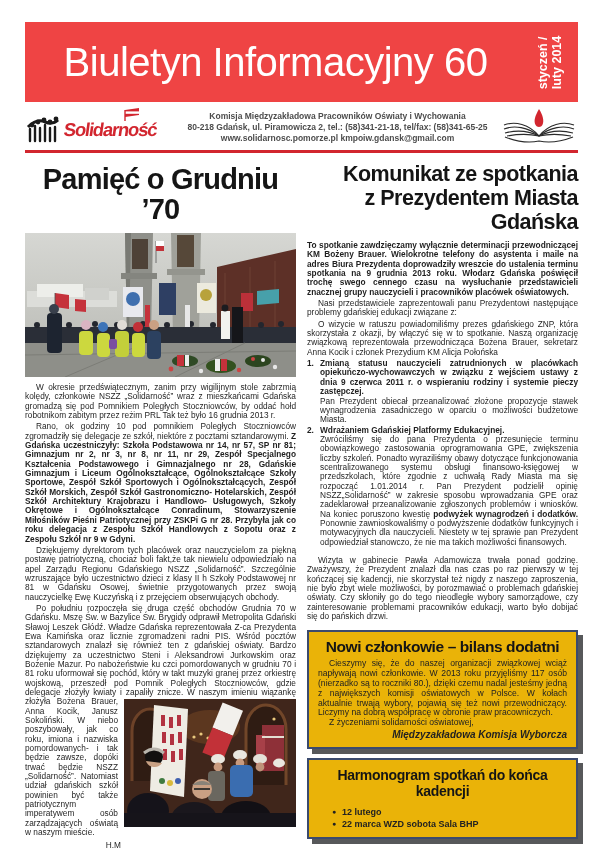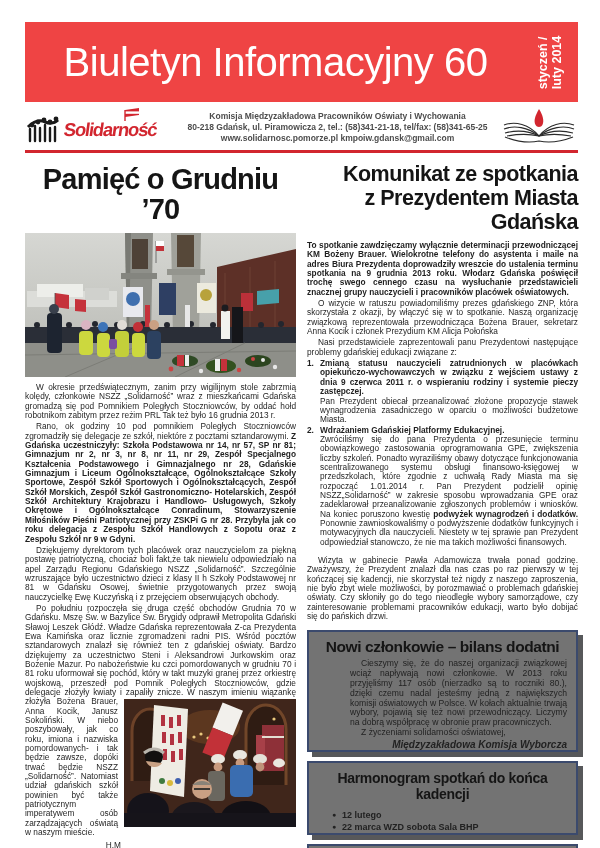--- a/index.html
+++ b/index.html
@@ -30,25 +30,25 @@
   .ind{text-indent:11px;}
   .photo{display:block;}
   .photo1{width:271px;height:144px;margin:0 0 6px 0;}
   .photo2{float:right;width:172px;height:128px;margin:2px 0 3px 6px;}
   .hm{width:96px;text-align:right;font-size:8.3px;margin-top:3px;color:#1f1f1f;}
   .intro{font-weight:bold;}
   .num-item{position:relative;padding-left:13px;margin:0 0 1px 0;}
   .num{position:absolute;left:0;top:0;font-weight:bold;}
   .gap-top{margin-top:9px;}
   
-  .rbox{border:2px solid #3b4a6d;background:#737373;box-shadow:5px 5px 0 #57585a;
-        padding:5px 9px 0;margin-top:9px;}
+  .rbox{border:2px solid #3b4a6d;background:#eab308;box-shadow:5px 5px 0 #57585a;
+        padding:5px 9px 7px;margin-top:9px;}
   .box1-title{font-size:15.5px;font-weight:bold;text-align:center;letter-spacing:-0.4px;
               margin:1px 0 3px;color:#151515;}
-  .box1-body{font-size:8.6px;line-height:9.8px;text-align:justify;margin-left:32px;}
+  .box1-body{font-size:8.6px;line-height:9.8px;text-align:justify;}
   .box1-sig{font-size:10px;font-style:italic;font-weight:bold;text-align:right;margin-top:2px;}
   .box2-title{font-size:14px;font-weight:bold;text-align:center;letter-spacing:-0.3px;
               margin:2px 0 7px;color:#151515;}
   .b-item{font-size:9px;font-weight:bold;line-height:12px;padding-left:14px;}
   .bullet{display:inline-block;width:10px;font-size:7px;vertical-align:1px;}
   
   .logo-wrap{width:150px;height:40px;}
   .book-wrap{width:78px;height:42px;}
 </style>
 </head>
@@ -263,22 +263,22 @@
   </div>
 
   <div class="col-right">
     <div class="headline-r">
       <div>Komunikat ze spotkania</div>
       <div>z Prezydentem Miasta Gdańska</div>
     </div>
 
     <div class="body">
       <p class="para intro">To spotkanie zawdzięczamy wyłącznie determinacji przewodniczącej KM Bożeny Brauer. Wielokrotne telefony do asystenta i maile na adres Biura Prezydenta doprowadziły wreszcie do ustalenia terminu spotkania na 9 grudnia 2013 roku. Włodarz Gdańska poświęcił trochę swego cennego czasu na wysłuchanie przedstawicieli znacznej grupy nauczycieli i pracowników placówek oświatowych.</p>
+      <p class="para ind">Nasi przedstawiciele zaprezentowali panu Prezydentowi następujące problemy gdańskiej edukacji związane z:</p>
       <p class="para ind">O wizycie w ratuszu powiadomiliśmy prezes gdańskiego ZNP, która skorzystała z okazji, by włączyć się w to spotkanie. Naszą organizację związkową reprezentowała przewodnicząca Bożena Brauer, sekretarz Anna Kocik i członek Prezydium KM Alicja Połońska</p>
-      <p class="para ind">Nasi przedstawiciele zaprezentowali panu Prezydentowi następujące problemy gdańskiej edukacji związane z:</p>
 
       <div class="num-item">
         <span class="num">1.</span>
         <div style="font-weight:bold">Zmianą statusu nauczycieli zatrudnionych w placówkach opiekuńczo-wychowawczych w związku z wejściem ustawy z dnia 9 czerwca 2011 r. o wspieraniu rodziny i systemie pieczy zastępczej.</div>
         <div>Pan Prezydent obiecał przeanalizować złożone propozycje stawek wynagrodzenia zasadniczego w oparciu o możliwości budżetowe Miasta.</div>
       </div>
       <div class="num-item">
         <span class="num">2.</span>
         <div style="font-weight:bold">Wdrażaniem Gdańskiej Platformy Edukacyjnej.</div>
         <div><span>Zwróciliśmy się do pana Prezydenta o przesunięcie terminu obowiązkowego zastosowania oprogramowania GPE, zwiększenia liczby szkoleń. Ponadto wyraziliśmy obawy dotyczące funkcjonowania scentralizowanego systemu obsługi finansowo-księgowej w przedszkolach, które zgodnie z uchwałą Rady Miasta ma się rozpocząć 1.01.2014 r. Pan Prezydent podzielił opinię NSZZ„Solidarność” w zakresie sposobu wprowadzania GPE oraz zadeklarował przeanalizowanie zgłoszonych problemów i wniosków. Na koniec poruszono kwestię </span><b>podwyżek wynagrodzeń i dodatków.</b><span> Ponownie zawnioskowaliśmy o podwyższenie dodatków funkcyjnych i motywacyjnych dla nauczycieli. Niestety w tej sprawie pan Prezydent odpowiedział stanowczo, że nie ma takich możliwości finansowych.</span></div>

